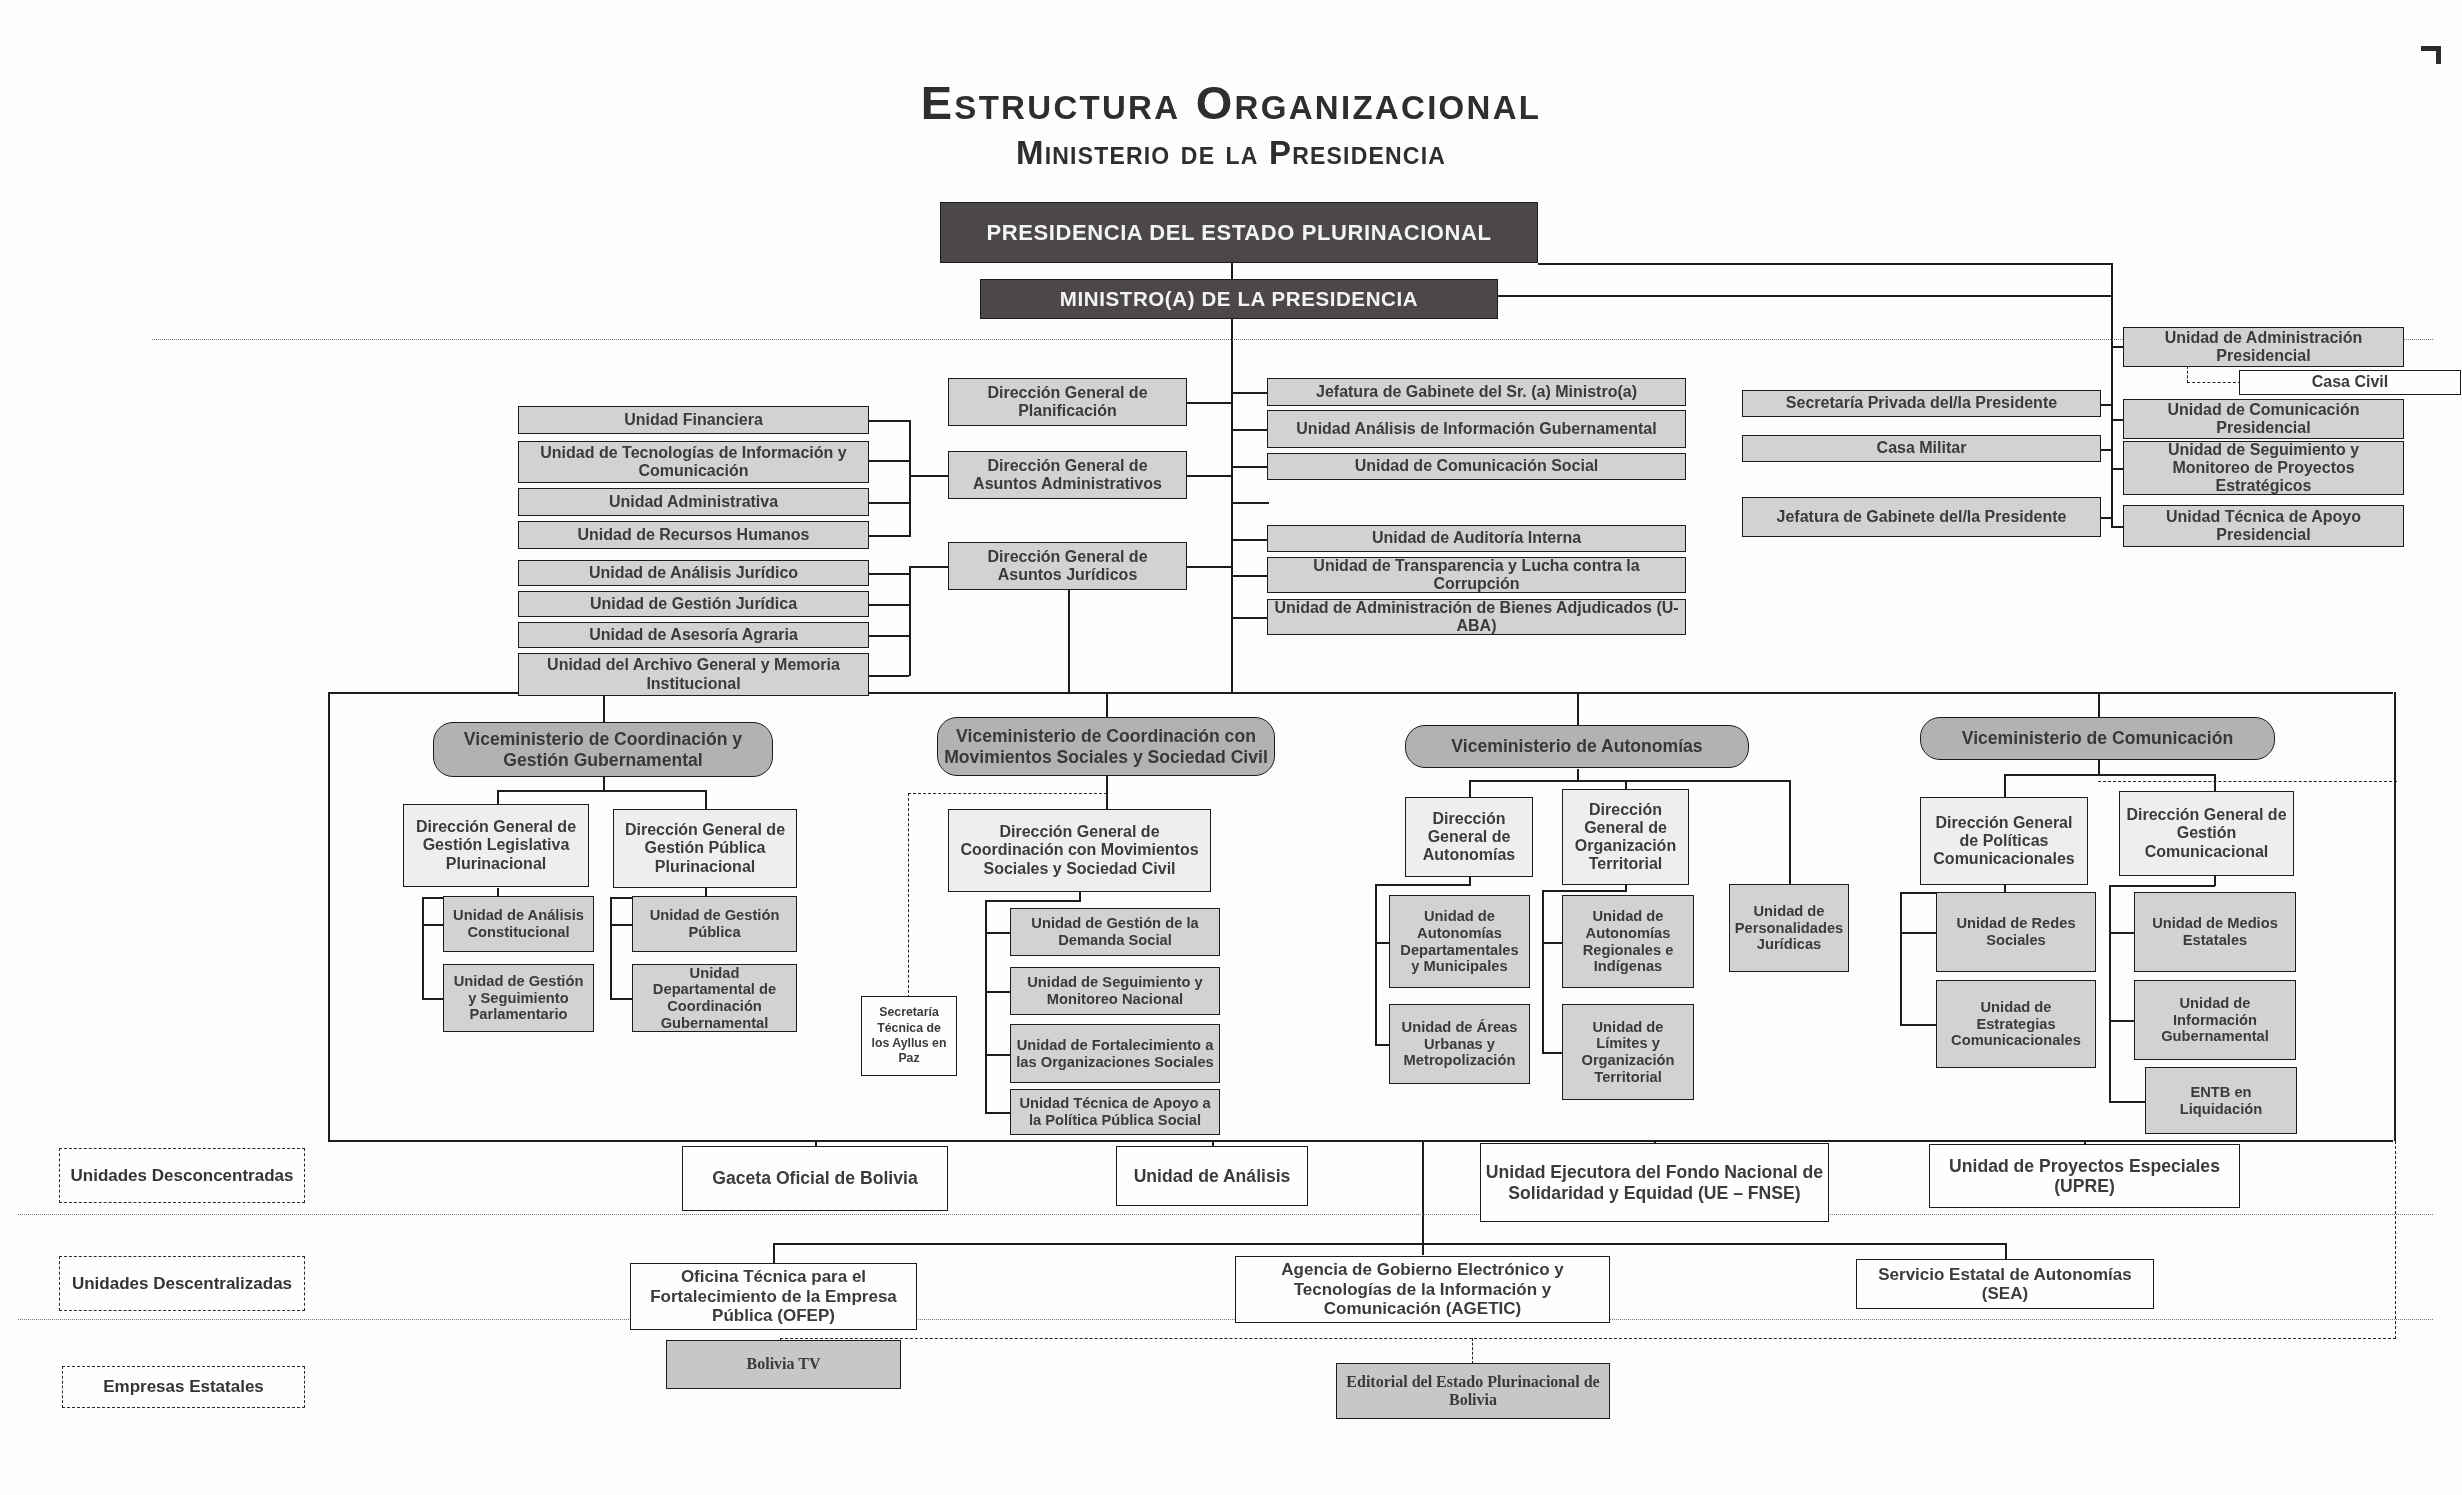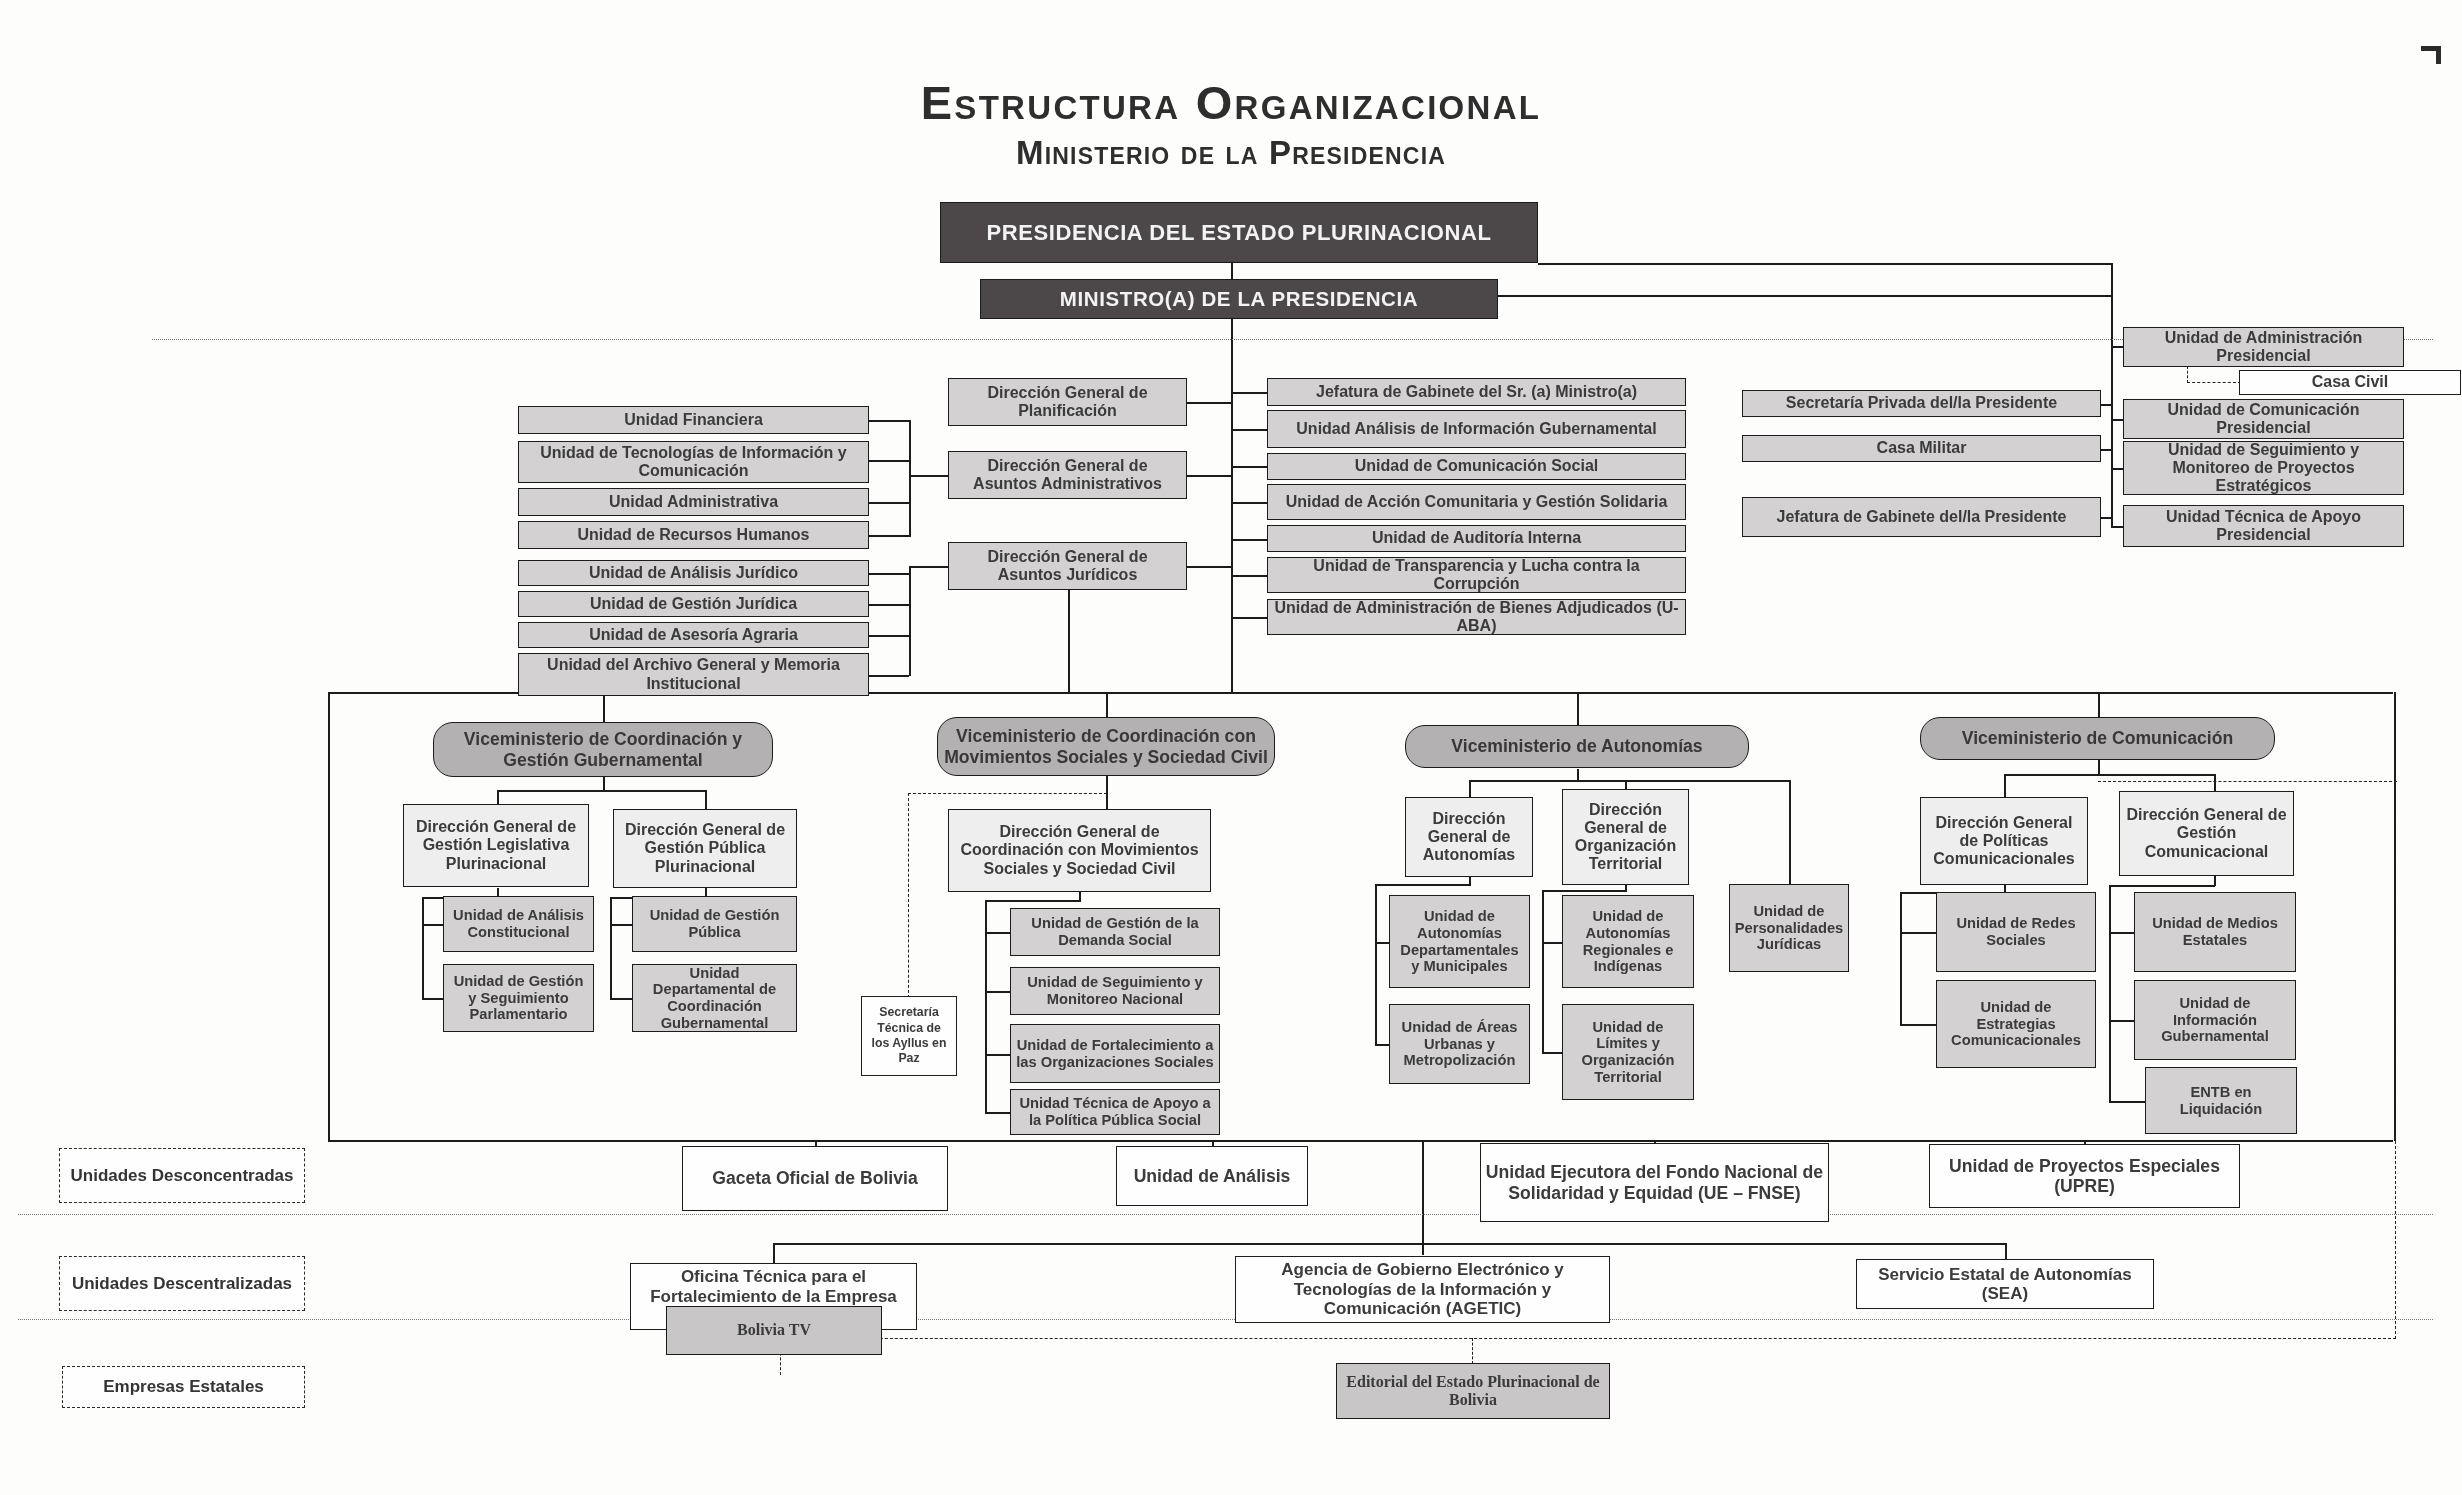--- a/index.html
+++ b/index.html
@@ -164,21 +164,20 @@
   <div class="box gray" style="left:518px;top:622px;width:351px;height:26px;">Unidad de Asesoría Agraria</div>
   <div class="box gray" style="left:518px;top:653px;width:351px;height:43px;">Unidad del Archivo General y Memoria Institucional</div>
 
   <div class="box gray" style="left:948px;top:378px;width:239px;height:48px;">Dirección General de Planificación</div>
   <div class="box gray" style="left:948px;top:451px;width:239px;height:48px;">Dirección General de Asuntos Administrativos</div>
   <div class="box gray" style="left:948px;top:542px;width:239px;height:48px;">Dirección General de Asuntos Jurídicos</div>
 
   <div class="box gray" style="left:1267px;top:378px;width:419px;height:28px;">Jefatura de Gabinete del Sr. (a) Ministro(a)</div>
   <div class="box gray" style="left:1267px;top:410px;width:419px;height:38px;">Unidad Análisis de Información Gubernamental</div>
   <div class="box gray" style="left:1267px;top:453px;width:419px;height:27px;">Unidad de Comunicación Social</div>
-  <div class="box gray" style="left:1267px;top:484px;width:419px;height:36px;">Unidad de Acción Comunitaria y Gestión Solidaria</div>
   <div class="box gray" style="left:1267px;top:525px;width:419px;height:27px;">Unidad de Auditoría Interna</div>
   <div class="box gray" style="left:1267px;top:557px;width:419px;height:36px;">Unidad de Transparencia y Lucha contra la Corrupción</div>
   <div class="box gray" style="left:1267px;top:599px;width:419px;height:36px;">Unidad de Administración de Bienes Adjudicados (U-ABA)</div>
 
   <div class="box gray" style="left:1742px;top:390px;width:359px;height:27px;">Secretaría Privada del/la Presidente</div>
   <div class="box gray" style="left:1742px;top:435px;width:359px;height:27px;">Casa Militar</div>
   <div class="box gray" style="left:1742px;top:497px;width:359px;height:40px;">Jefatura de Gabinete del/la Presidente</div>
 
   <div class="box gray" style="left:2123px;top:327px;width:281px;height:40px;">Unidad de Administración Presidencial</div>
   <div class="box white" style="left:2239px;top:370px;width:222px;height:24.6px;">Casa Civil</div>
@@ -226,17 +225,17 @@
   <div class="box white fs30" style="left:1116px;top:1146px;width:192px;height:60px;">Unidad de Análisis</div>
   <div class="box white fs30" style="left:1480px;top:1143px;width:349px;height:79px;">Unidad Ejecutora del Fondo Nacional de Solidaridad y Equidad  (UE – FNSE)</div>
   <div class="box white fs30" style="left:1929px;top:1144px;width:311px;height:64px;">Unidad de Proyectos Especiales (UPRE)</div>
 
   <div class="box lbl" style="left:59px;top:1256px;width:246px;height:55px;">Unidades Descentralizadas</div>
   <div class="box white fs29" style="left:630px;top:1263px;width:287px;height:67px;">Oficina Técnica para el Fortalecimiento de la Empresa Pública (OFEP)</div>
   <div class="box white fs29" style="left:1235px;top:1256px;width:375px;height:67px;">Agencia de Gobierno Electrónico y Tecnologías de la Información y Comunicación (AGETIC)</div>
   <div class="box white fs29" style="left:1856px;top:1259px;width:298px;height:50px;">Servicio Estatal de Autonomías (SEA)</div>
 
   <div class="box lbl empresa" style="left:62px;top:1366px;width:243px;height:42px;">Empresas Estatales</div>
-  <div class="box empresa fs28" style="left:666px;top:1306px;width:216px;height:49px;">Bolivia TV</div>
+  <div class="box empresa fs28" style="left:666px;top:1340px;width:235px;height:49px;">Bolivia TV</div>
   <div class="box empresa fs28" style="left:1336px;top:1363px;width:274px;height:56px;">Editorial del Estado Plurinacional de Bolivia</div>
 
 </div>
 
 
 </body></html>

